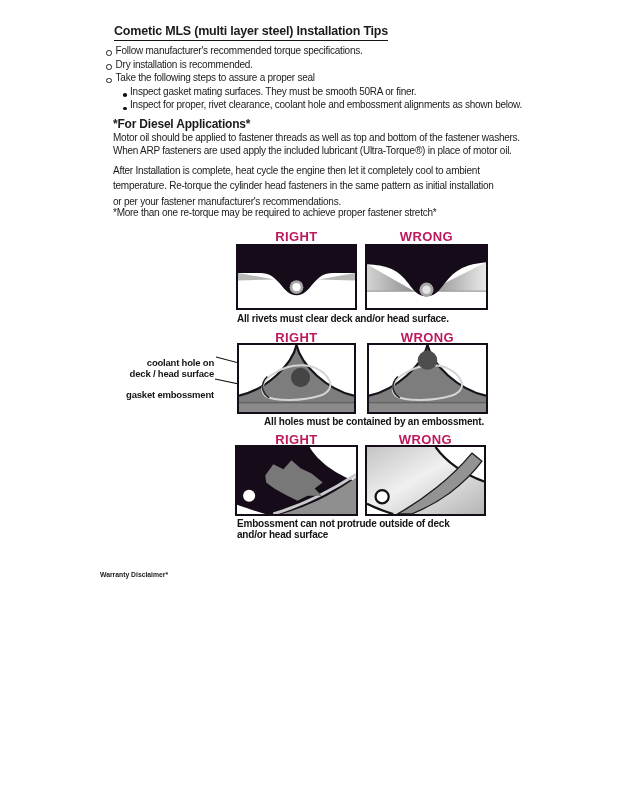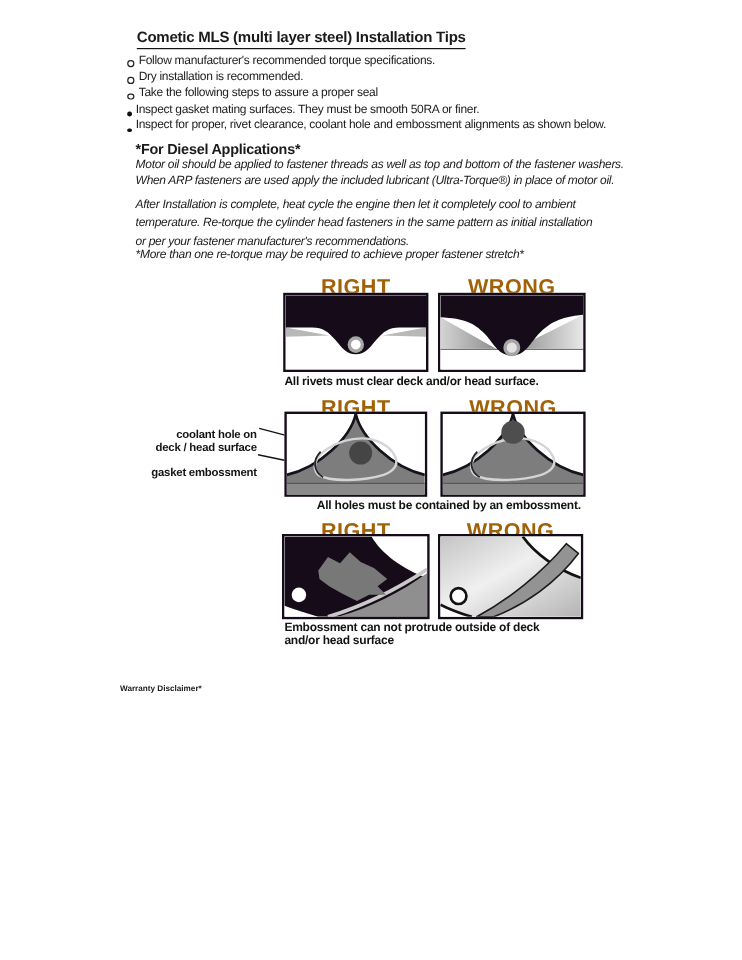--- a/index.html
+++ b/index.html
@@ -10,31 +10,31 @@
   .abs { position:absolute; }
   .pre { white-space:pre; }
 
   .title {
     left:114px; top:24px; font-size:12.5px; font-weight:bold; letter-spacing:-0.2px;
     border-bottom:1.6px solid #131313; padding-bottom:2px;
   }
 
   .bullets { left:106px; top:45px; font-size:10px; letter-spacing:-0.25px; }
   .b-row { display:flex; align-items:flex-end; margin-bottom:2.6px; }
-  .b-row.sub { }
+  .b-row.sub { margin-left:17px; }
   .m-circle { flex:0 0 auto; width:3.6px; height:3.6px; border:1px solid #222; border-radius:50%; margin:3.2px 4px 0 0; }
   .m-dot { flex:0 0 auto; width:3.6px; height:3.6px; background:#111; border-radius:50%; margin:3.4px 3.5px 0 0; }
 
   .diesel-h { left:113px; top:117px; font-size:12px; font-weight:bold; letter-spacing:-0.2px; }
-  .body-p { left:113px; font-size:10px; letter-spacing:-0.25px;font-style:italic; }
+  .body-p { left:113px; font-size:10px; letter-spacing:-0.25px; }
   .p1 { top:131px; line-height:13.4px; }
   .p2 { top:163px; line-height:15.3px; }
   .p3 { top:207px; }
 
-  .dlabel { font-size:18px; font-weight:700; letter-spacing:0.4px; text-align:center; color:#a16207; }
+  .dlabel { font-size:13px; font-weight:700; letter-spacing:0.4px; text-align:center; color:#be185d; }
   .panel { border:2.5px solid #160c19; box-sizing:border-box; background:#fff; }
   .panel svg { display:block; width:100%; height:100%; }
   .caption { font-size:10px; font-weight:700; letter-spacing:-0.2px; color:#141414; }
   .ann { font-size:9.5px; font-weight:600; letter-spacing:-0.2px; color:#141414; text-align:right; line-height:10.6px;margin-top:16px; }
 
   .legal { left:100px; top:571px; width:460px; }
   .legal-h { font-size:6.8px; font-weight:bold; margin:0 0 7px 0; }
   .legal p { font-size:6.2px; line-height:7.85px; letter-spacing:-0.1px; margin:0 0 7.6px 0; white-space:pre; color:#222; }
 
   .code { left:388px; top:757px; font-size:12.5px; letter-spacing:0.2px; color:#701a75; }

